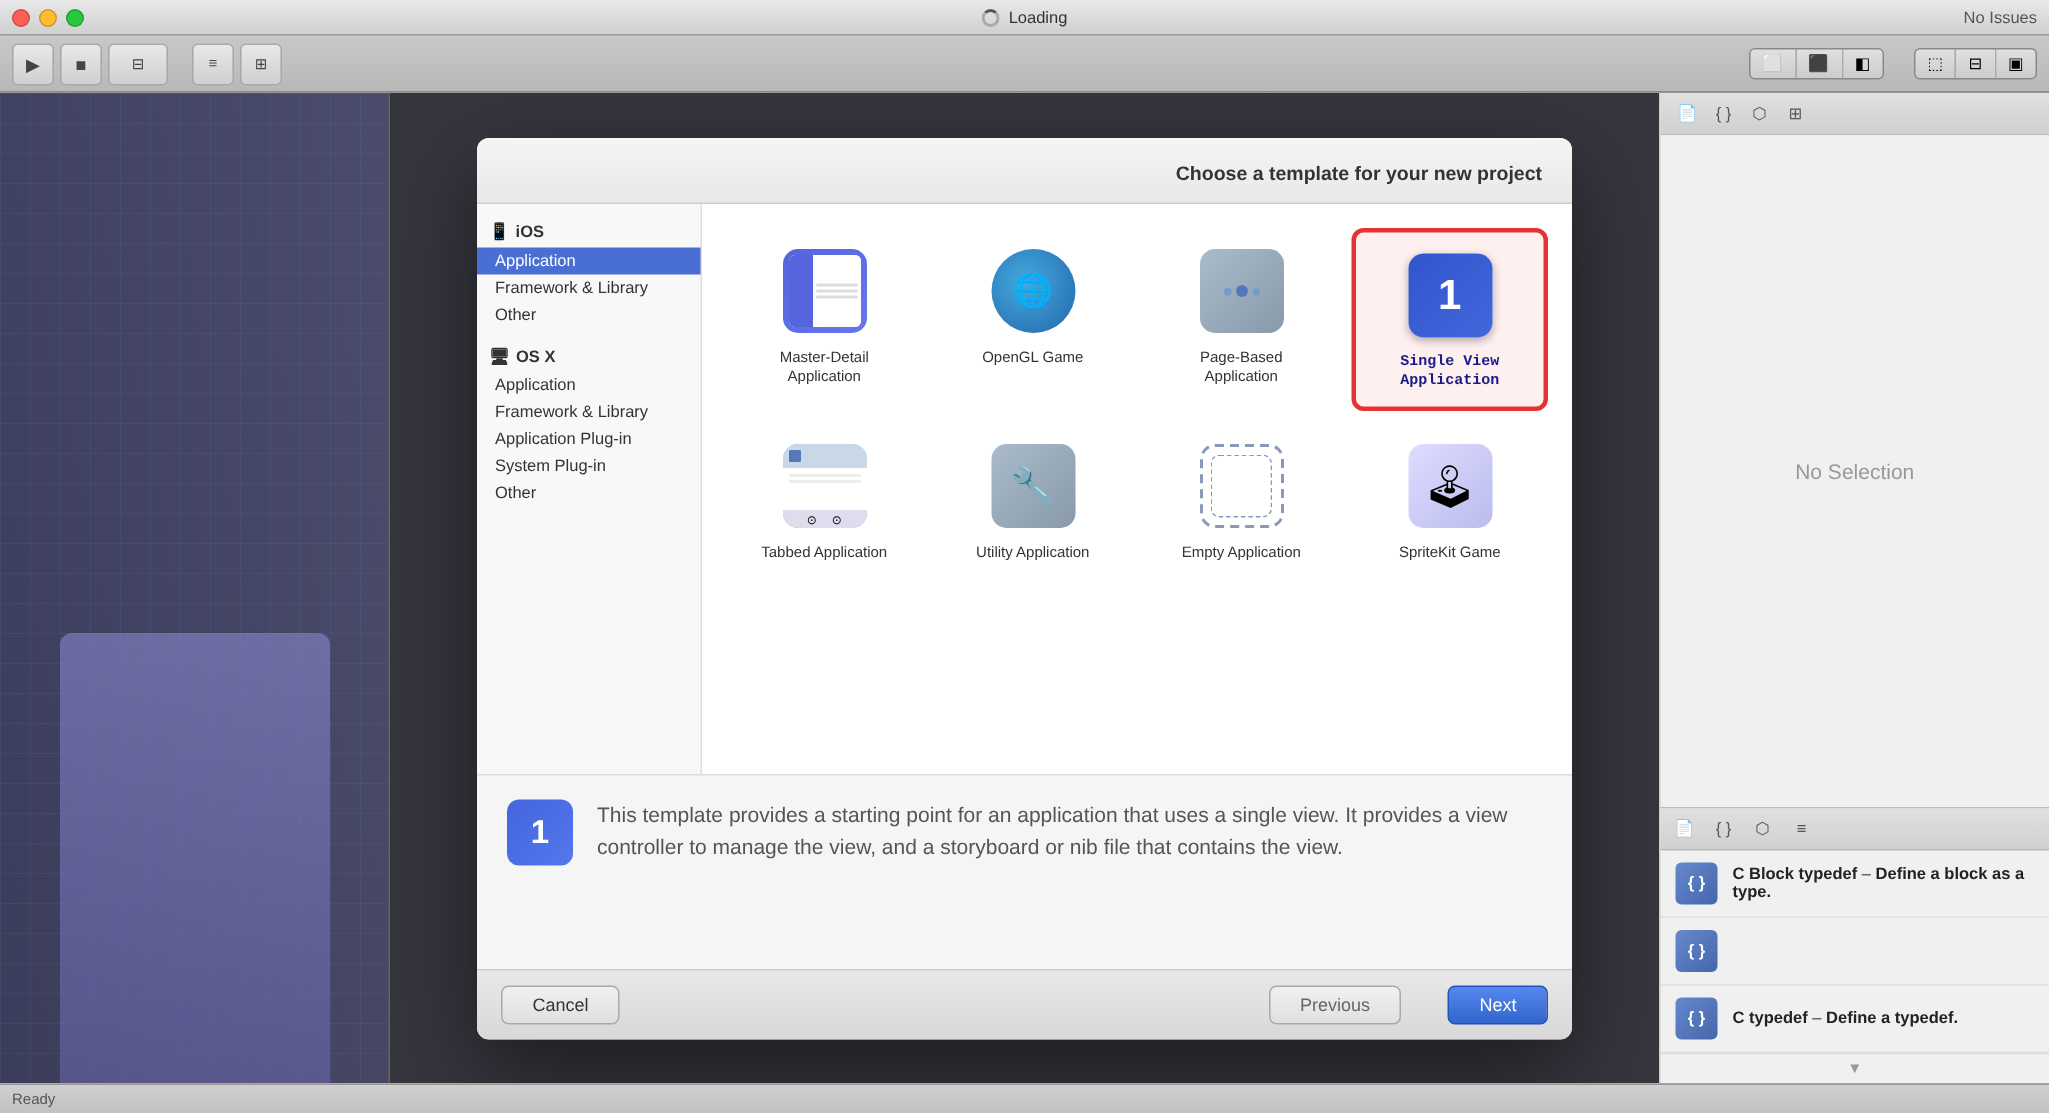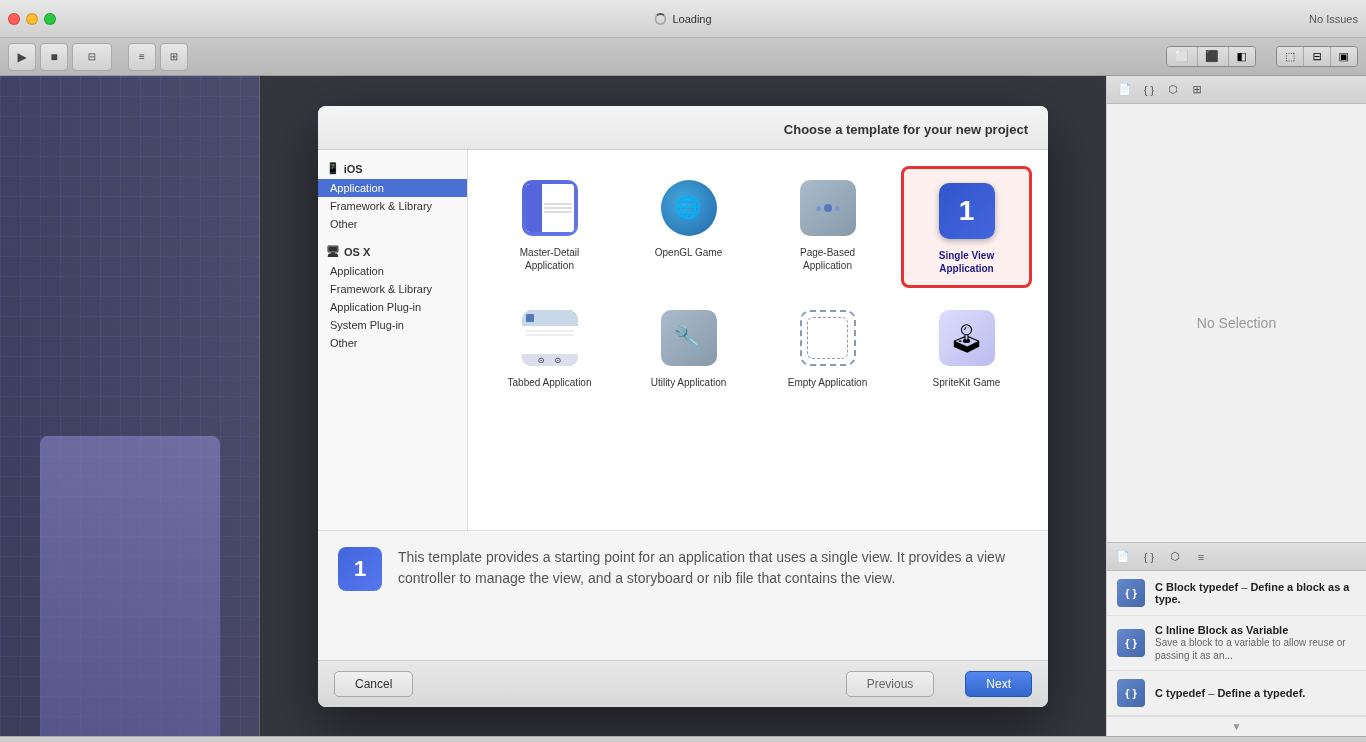--- a/index.html
+++ b/index.html
@@ -7,21 +7,21 @@
       font-family: -apple-system, 'Helvetica Neue', Arial, sans-serif;
       background: #3a3a3a;
       width: 1366px;
       height: 742px;
       overflow: hidden;
       position: relative;
     }
 
     
     .titlebar {
-      height: 38px;
+      height: 24px;
       background: linear-gradient(to bottom, #e8e8e8, #d0d0d0);
       display: flex;
       align-items: center;
       padding: 0 8px;
       border-bottom: 1px solid #b0b0b0;
       position: relative;
     }
     .titlebar-buttons {
       display: flex;
       gap: 6px;
@@ -632,21 +632,21 @@
                     </div>
                   </div>
                 </div>
                 <div class="template-label">Page-Based<br>Application</div>
               </div>
 
               <div class="template-item selected">
                 <div class="template-icon">
                   <div class="icon-single-view">1</div>
                 </div>
-                <div class="template-label" style="font-weight:600; color:#1a1a88;">Single View<br>Application</div>
+                <div class="template-label" style="font-weight:600; color:#1a1a88;font-family:Liberation Mono, monospace;">Single View<br>Application</div>
               </div>
 
               <div class="template-item">
                 <div class="template-icon">
                   <div class="icon-tabbed">
                     <div class="tab-top">
                       <div class="tab-indicator"></div>
                     </div>
                     <div class="tab-body">
                       <div class="tab-line"></div>
@@ -730,26 +730,20 @@
         <div class="rpb-text">
           <div class="rpb-title">
             <span>C Block typedef</span>
             <span class="dash"> – </span>
             <span>Define a block as a type.</span>
           </div>
         </div>
       </div>
       <div class="rpb-item">
         <div class="rpb-code-icon">{ }</div>
-        <div class="rpb-text">
-          <div class="rpb-title">
-            <span>C Inline Block as Variable</span>
-          </div>
-          <div class="rpb-desc">Save a block to a variable to allow reuse or passing it as an...</div>
-        </div>
       </div>
       <div class="rpb-item">
         <div class="rpb-code-icon">{ }</div>
         <div class="rpb-text">
           <div class="rpb-title">
             <span>C typedef</span>
             <span class="dash"> – </span>
             <span>Define a typedef.</span>
           </div>
         </div>

